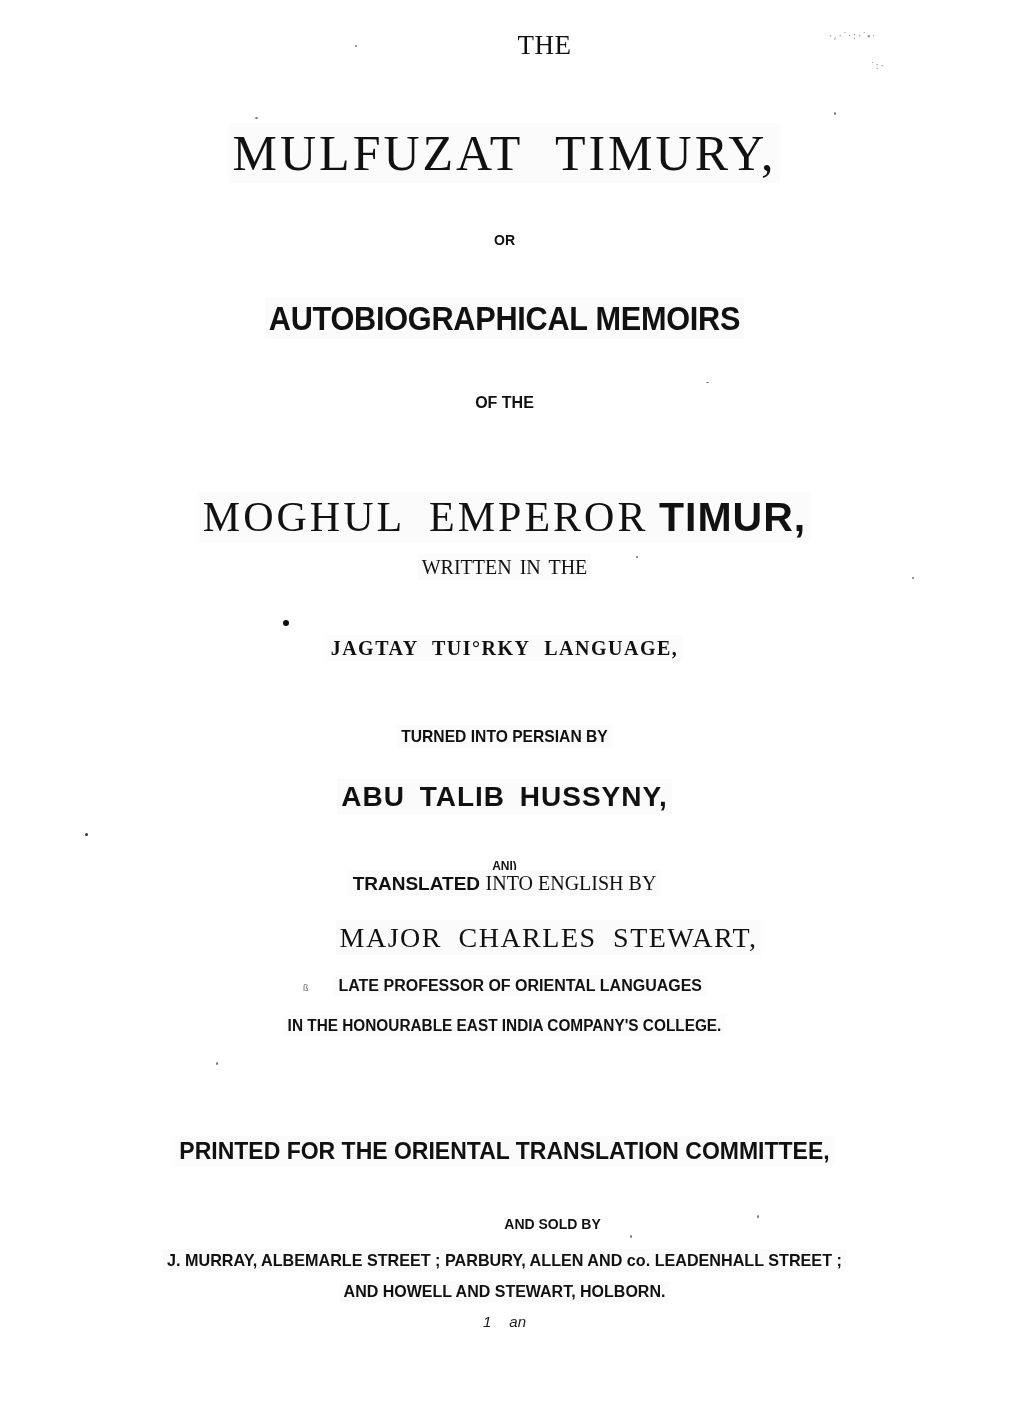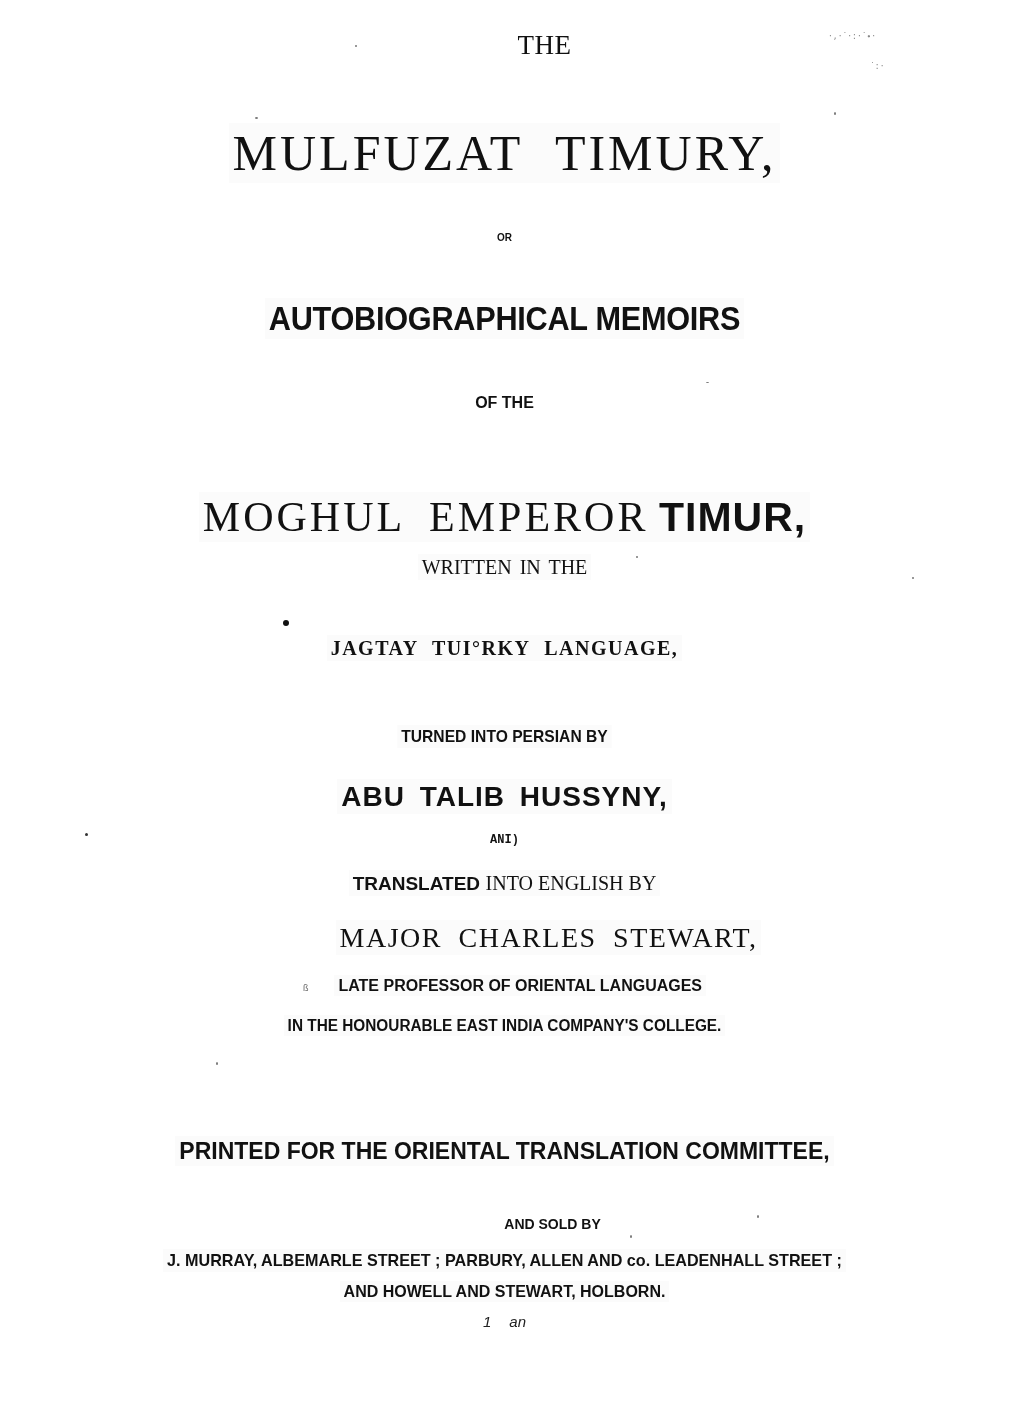--- a/index.html
+++ b/index.html
@@ -13,31 +13,31 @@
       white-space: nowrap; line-height: 1;
     }
     .serif { font-family: "Liberation Serif", "DejaVu Serif", serif; font-weight: normal; }
     .sans { font-family: "Liberation Sans", "DejaVu Sans", sans-serif; font-weight: bold; }
     .hl { background: #fbfbfb; padding: 2px 4px; }
     .speck { position: absolute; background: #777; border-radius: 50%; }
     .noise { position: absolute; color: #888; font-family: "DejaVu Sans Mono", monospace; font-size: 8px; }
 
     #l-the { top: 32px; font-size: 27px; letter-spacing: 0.5px; margin-left: 40px; }
     #l-title { top: 128px; font-size: 50px; letter-spacing: 3px; word-spacing: 18px; }
-    #l-or { top: 233px; font-size: 10px; }
+    #l-or { top: 233px; font-size: 14px; }
     #l-auto { top: 302px; font-size: 33px; letter-spacing: -0.3px; transform: scaleX(0.93); }
     #l-ofthe { top: 395px; font-size: 16px; }
     #l-moghul { top: 464px; font-size: 42px; margin-top: 32px; }
     #l-moghul .s1 { letter-spacing: 3px; word-spacing: 12px; }
     #l-moghul .s2 { font-size: 41px; letter-spacing: 1px; }
     #l-written { top: 557px; font-size: 20px; word-spacing: 3px; }
     #l-jagtay { top: 638px; font-size: 20px; letter-spacing: 1.5px; word-spacing: 8px; font-weight: bold; }
     #l-turned { top: 728px; font-size: 17px; transform: scaleX(0.92); }
     #l-abu { top: 783px; font-size: 28px; letter-spacing: 1px; word-spacing: 6px; }
-    #l-and { top: 834px; font-size: 12px; font-family: Liberation Mono, monospace; }
+    #l-and { top: 860px; font-size: 12px; }
     #l-translated { top: 873px; font-size: 20px; }
     #l-translated .s1 { font-size: 19px; }
     #l-translated .s2 { font-family: Liberation Serif, serif; font-weight: normal; }
     #l-major { top: 924px; font-size: 28px; letter-spacing: 1.5px; word-spacing: 8px; padding-left: 44px; }
     #l-late { top: 978px; font-size: 16px; }
     #l-late .mark { font-size: 9px; font-weight: normal; color: #666; margin-right: 26px; }
     #l-honour { top: 1018px; font-size: 16px; transform: scaleX(0.96); }
     #l-printed { top: 1140px; font-size: 23px; }
     #l-sold { top: 1217px; font-size: 14px; padding-left: 48px; }
     #l-murray { top: 1252px; font-size: 17px; transform: scaleX(0.95); }

